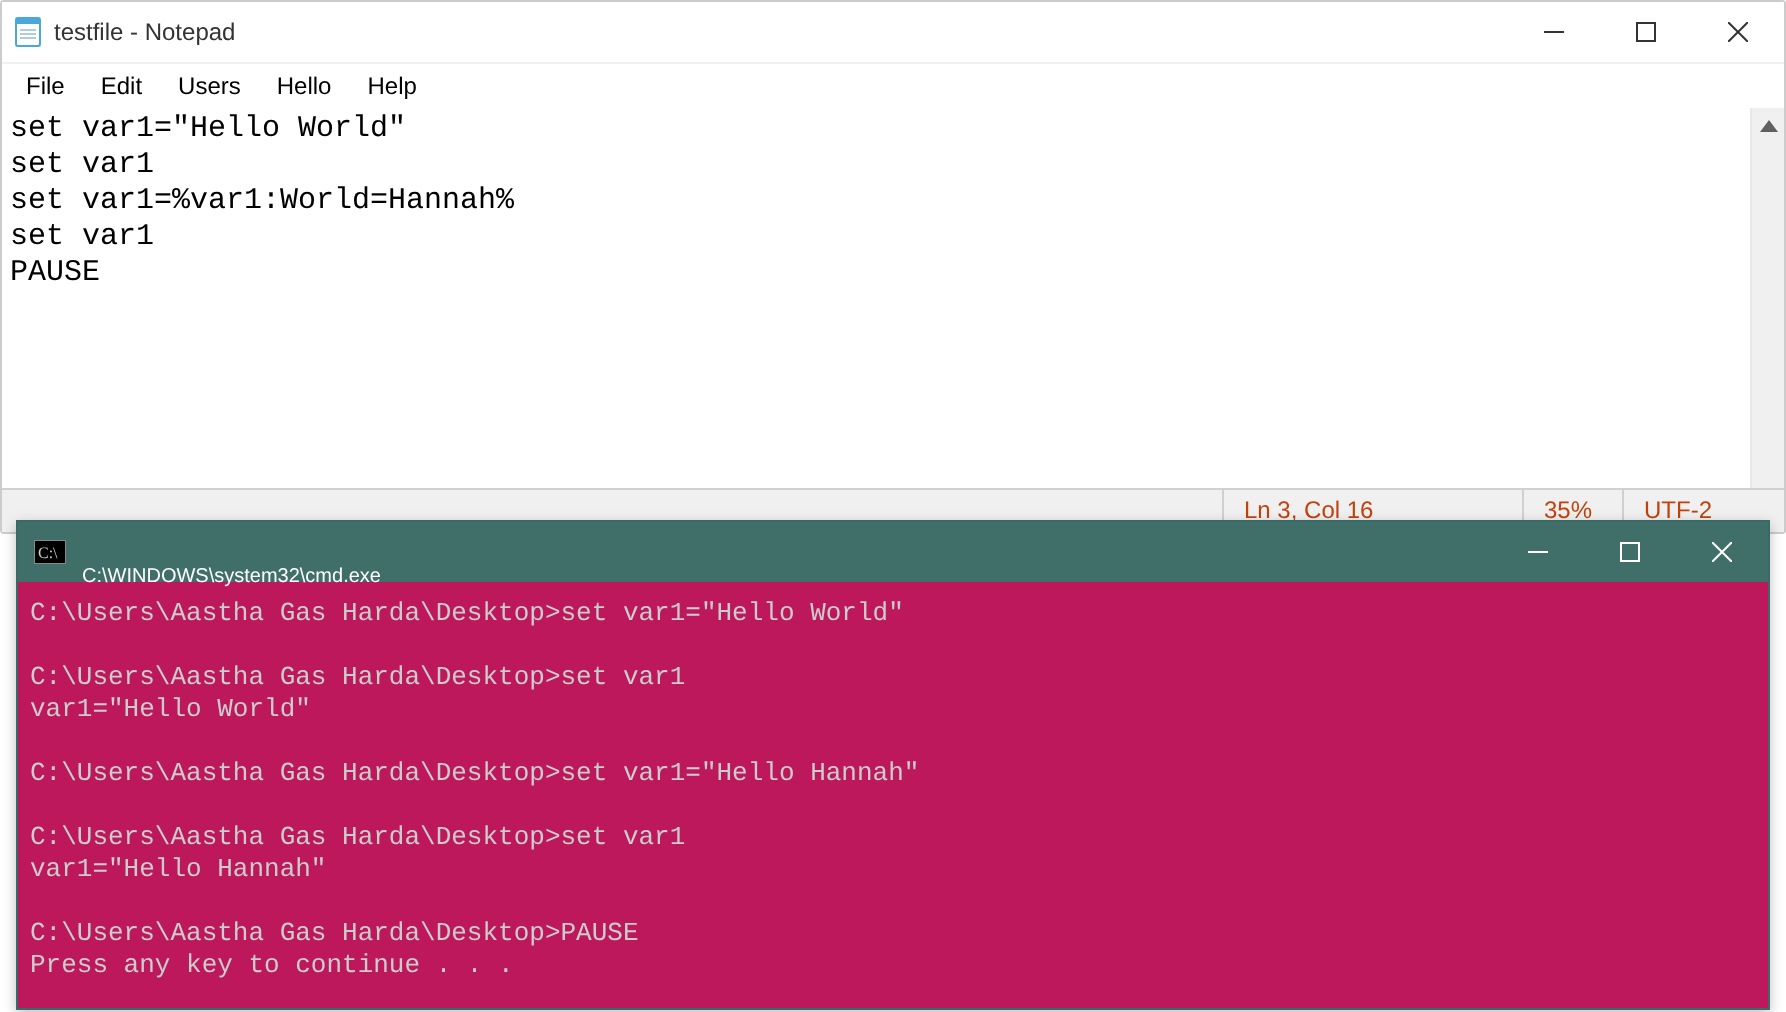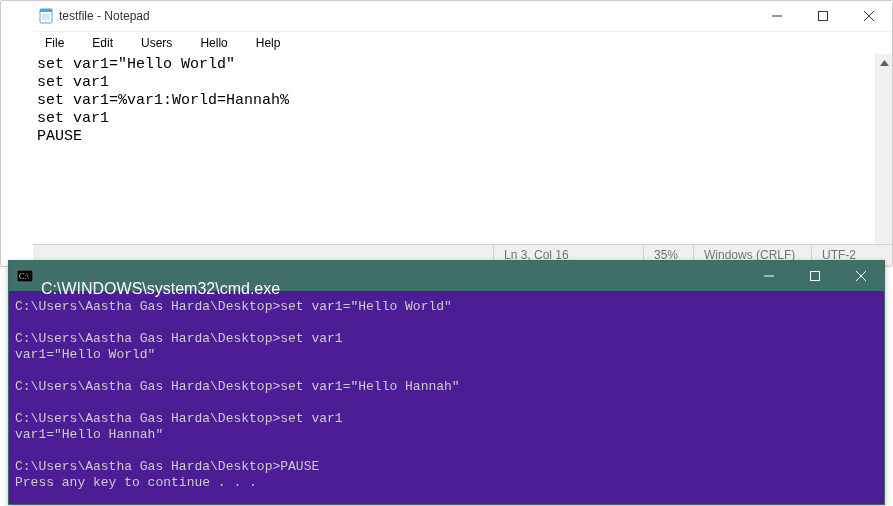--- a/index.html
+++ b/index.html
@@ -1,54 +1,54 @@
 <!DOCTYPE html>
 <html><head>
   <meta charset="utf-8">
   <style>
     * { margin: 0; padding: 0; box-sizing: border-box; }
     body { font-family: "Segoe UI", Tahoma, sans-serif; font-size: 12px; width: 893px; height: 506px; overflow: hidden; background: #fff; position: relative; }
 
     
-    .notepad-window { width: 893px; background: #fff; border: 1px solid #ccc; border-radius: 2px; padding-left: 32px; }
+    .notepad-window { width: 893px; background: #fff; border: 1px solid #ccc; border-radius: 2px; }
     .np-titlebar { display: flex; align-items: center; justify-content: space-between; height: 30px; background: #fff; }
     .np-title-left { display: flex; align-items: center; gap: 6px; padding-left: 6px; }
     .np-icon { width: 14px; height: 16px; position: relative; }
     .np-icon svg { display: block; }
     .np-title { font-size: 12px; color: #333; }
     .np-controls { display: flex; }
     .np-btn { width: 46px; height: 30px; display: flex; align-items: center; justify-content: center; color: #333; }
 
-    .np-menubar { display: flex; gap: 12px; padding: 2px 4px; font-size: 12px; color: #000; border-top: 1px solid #f0f0f0; }
+    .np-menubar { display: flex; gap: 2px; padding: 2px 4px; font-size: 12px; color: #000; border-top: 1px solid #f0f0f0; }
     .np-menu-item { padding: 2px 8px; cursor: default; }
 
     .np-editor-wrap { position: relative; height: 190px; display: flex; }
     .np-editor { flex: 1; padding: 2px 4px; font-family: Consolas, "Courier New", monospace; font-size: 15px; line-height: 18px; color: #000; white-space: pre; overflow: auto; border: none; outline: none; resize: none; }
     .np-scroll { width: 17px; background: #f0f0f0; display: flex; flex-direction: column; align-items: center; justify-content: flex-start; border-left: 1px solid #e8e8e8; }
     .np-scroll-arrow { width: 17px; height: 17px; display: flex; align-items: center; justify-content: center; color: #606060; }
 
-    .np-statusbar { display: flex; height: 22px; border-top: 1px solid #d0d0d0; background: #f0f0f0; font-size: 12px; color: #737373; }
+    .np-statusbar { display: flex; height: 22px; border-top: 1px solid #d0d0d0; background: #f0f0f0; font-size: 12px; color: #c2410c; }
     .np-status-spacer { flex: 1; border-right: 1px solid #d0d0d0; }
     .np-status-cell { padding: 3px 10px; border-right: 1px solid #d0d0d0; min-width: 60px; }
     .np-status-cell.ln { min-width: 150px; }
     .np-status-cell.zoom { min-width: 50px; }
     .np-status-cell.enc { min-width: 80px; border-right: none; }
     .np-status-cell.eol { min-width: 118px; }
 
     
     .cmd-window { position: absolute; top: 260px; left: 8px; width: 877px; height: 245px; border: 1px solid #3a6a65; box-shadow: 0 2px 6px rgba(0,0,0,.25); background: #000; }
     .cmd-titlebar { display: flex; align-items: center; justify-content: space-between; height: 30px; background: #406f6a; color: #fff; }
     .cmd-title-left { display: flex; align-items: center; gap: 8px; padding-left: 8px; }
     .cmd-icon { width: 16px; height: 12px; }
-    .cmd-title { font-size: 16px; margin-top: 25px; }
+    .cmd-title { font-size: 10px; margin-top: 25px; }
     .cmd-controls { display: flex; }
     .cmd-btn { width: 46px; height: 30px; display: flex; align-items: center; justify-content: center; color: #fff; }
     .cmd-close { background: transparent; }
 
-    .cmd-body { padding: 8px 6px; font-family: Consolas, "Courier New", monospace; font-size: 13px; line-height: 16px; color: #ccc; white-space: pre; background: #4c1d95; height: calc(100% - 30px); overflow: hidden; }
+    .cmd-body { padding: 8px 6px; font-family: Consolas, "Courier New", monospace; font-size: 13px; line-height: 16px; color: #ccc; white-space: pre; background: #be185d; height: calc(100% - 30px); overflow: hidden; }
 
     svg { pointer-events: none; }
   </style>
 </head>
 <body>
 
 <div class="notepad-window">
   <div class="np-titlebar">
     <div class="np-title-left">
       <span class="np-icon">
@@ -102,21 +102,20 @@
             <path d="M0 6 L4.5 0 L9 6 Z" fill="#606060"></path>
           </svg>
       </div>
     </div>
   </div>
 
   <div class="np-statusbar">
     <div class="np-status-spacer"></div>
     <div class="np-status-cell ln">Ln 3, Col 16</div>
     <div class="np-status-cell zoom">35%</div>
-    <div class="np-status-cell eol">Windows (CRLF)</div>
     <div class="np-status-cell enc">UTF-2</div>
   </div>
 </div>
 
 <div class="cmd-window">
   <div class="cmd-titlebar">
     <div class="cmd-title-left">
       <span class="cmd-icon">
         <svg width="16" height="12" viewBox="0 0 16 12">
             <rect x="0" y="0" width="16" height="12" fill="#000" stroke="#888"></rect>

